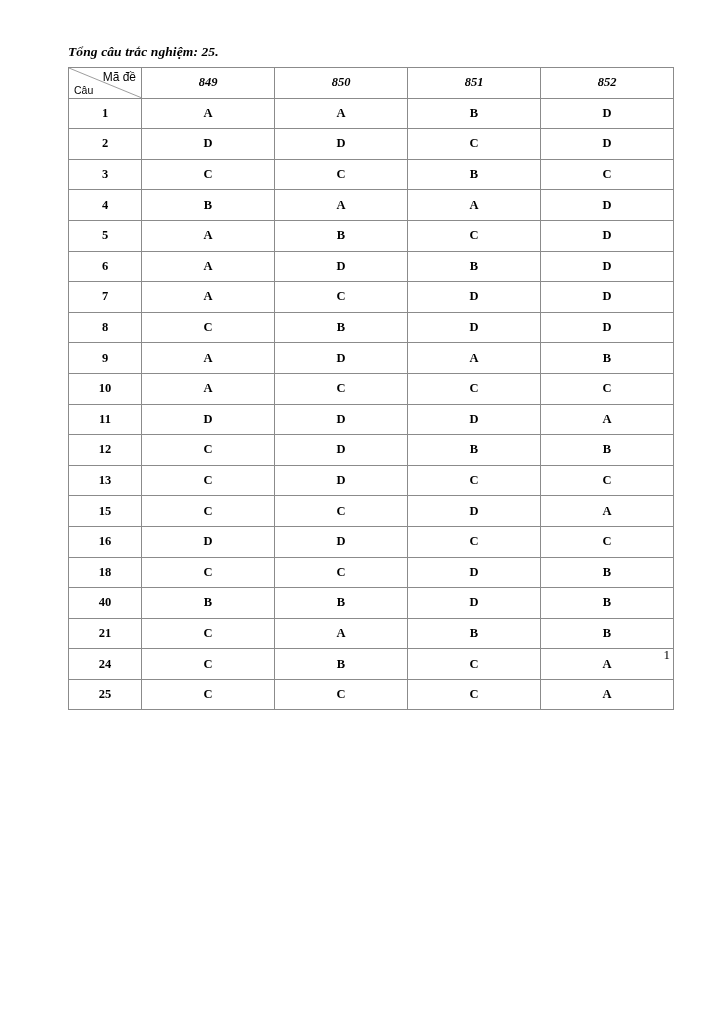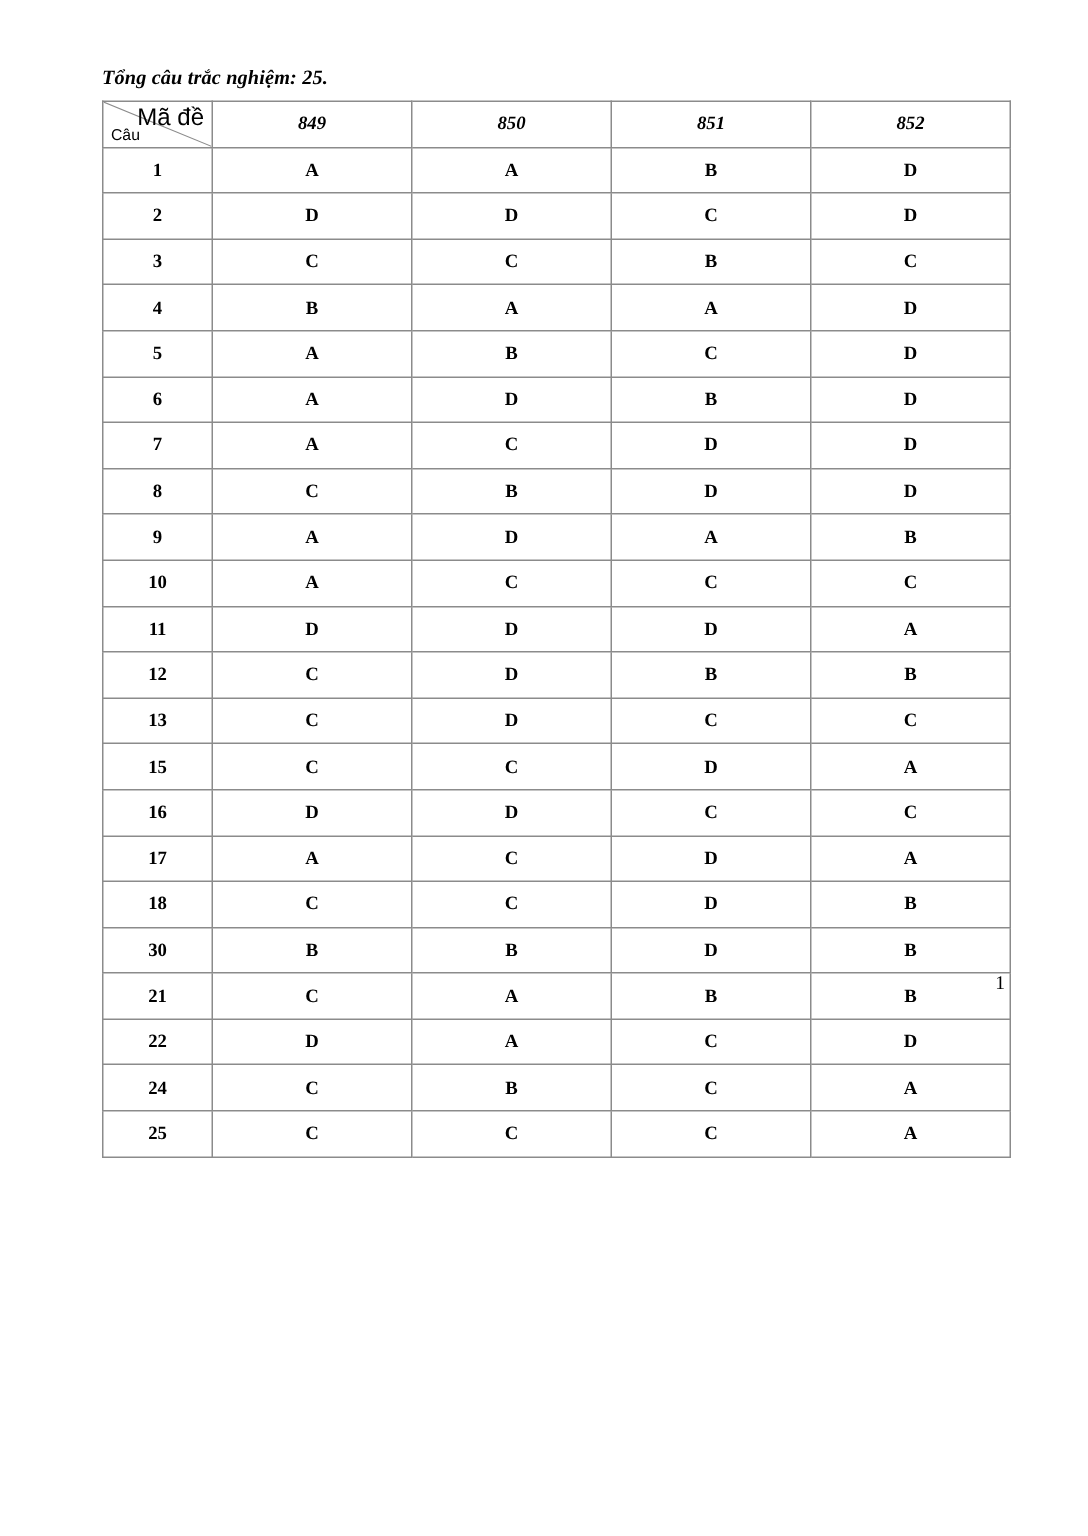--- a/index.html
+++ b/index.html
@@ -58,21 +58,21 @@
   th.corner .diag {
     position: absolute;
     left: 0; top: 0;
     width: 100%;
     height: 100%;
   }
   th.corner .lbl-code {
     position: absolute;
     right: 5px;
     top: 2px;
-    font-size: 16px;
+    font-size: 12px;
     font-family: "Liberation Sans", sans-serif;
     font-weight: normal;
   }
   th.corner .lbl-row {
     position: absolute;
     left: 5px;
     bottom: 2px;
     font-size: 10.5px;
     font-family: "Liberation Sans", sans-serif;
     font-weight: normal;
@@ -230,53 +230,39 @@
           <td class="ans">A</td>
         </tr>
         <tr>
           <td class="qnum">16</td>
           <td class="ans">D</td>
           <td class="ans">D</td>
           <td class="ans">C</td>
           <td class="ans">C</td>
         </tr>
         <tr>
-          <td class="qnum">17</td>
-          <td class="ans">A</td>
-          <td class="ans">C</td>
-          <td class="ans">D</td>
-          <td class="ans">A</td>
-        </tr>
-        <tr>
           <td class="qnum">18</td>
           <td class="ans">C</td>
           <td class="ans">C</td>
           <td class="ans">D</td>
           <td class="ans">B</td>
         </tr>
         <tr>
-          <td class="qnum">30</td>
+          <td class="qnum">40</td>
           <td class="ans">B</td>
           <td class="ans">B</td>
           <td class="ans">D</td>
           <td class="ans">B</td>
         </tr>
         <tr>
           <td class="qnum">21</td>
           <td class="ans">C</td>
           <td class="ans">A</td>
           <td class="ans">B</td>
           <td class="ans">B</td>
-        </tr>
-        <tr>
-          <td class="qnum">22</td>
-          <td class="ans">D</td>
-          <td class="ans">A</td>
-          <td class="ans">C</td>
-          <td class="ans">D</td>
         </tr>
         <tr>
           <td class="qnum">24</td>
           <td class="ans">C</td>
           <td class="ans">B</td>
           <td class="ans">C</td>
           <td class="ans">A</td>
         </tr>
         <tr>
           <td class="qnum">25</td>

